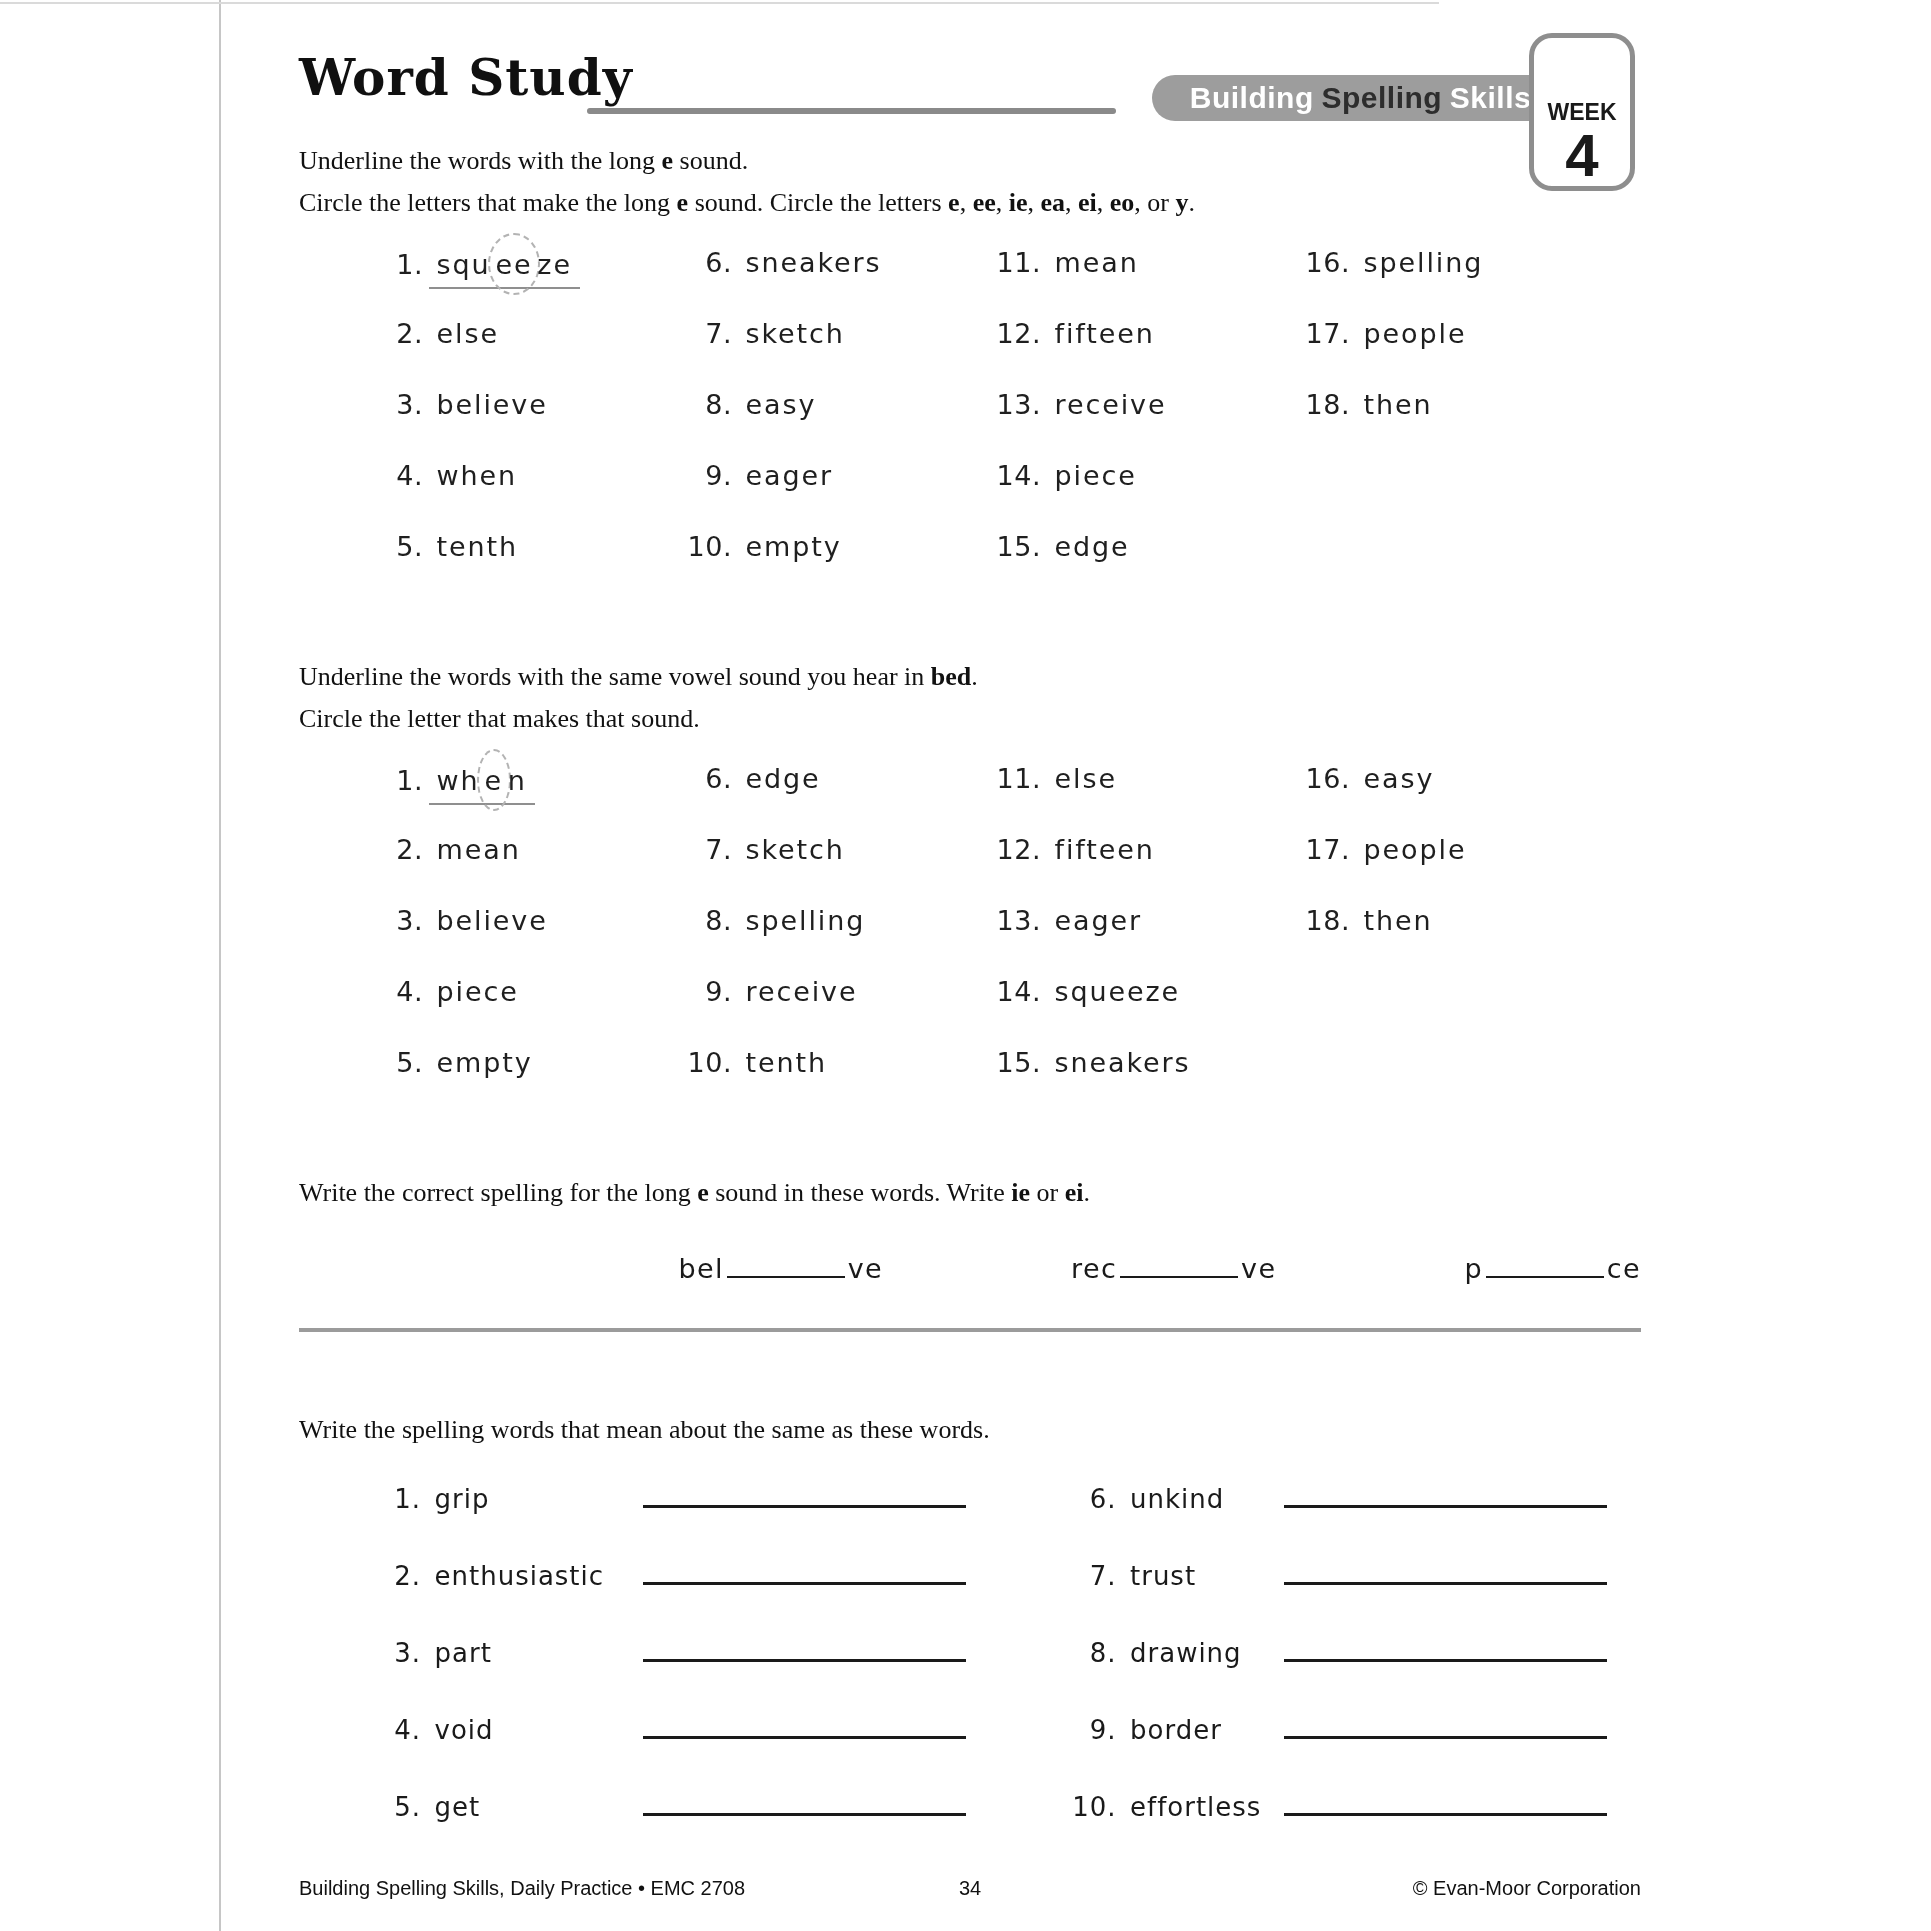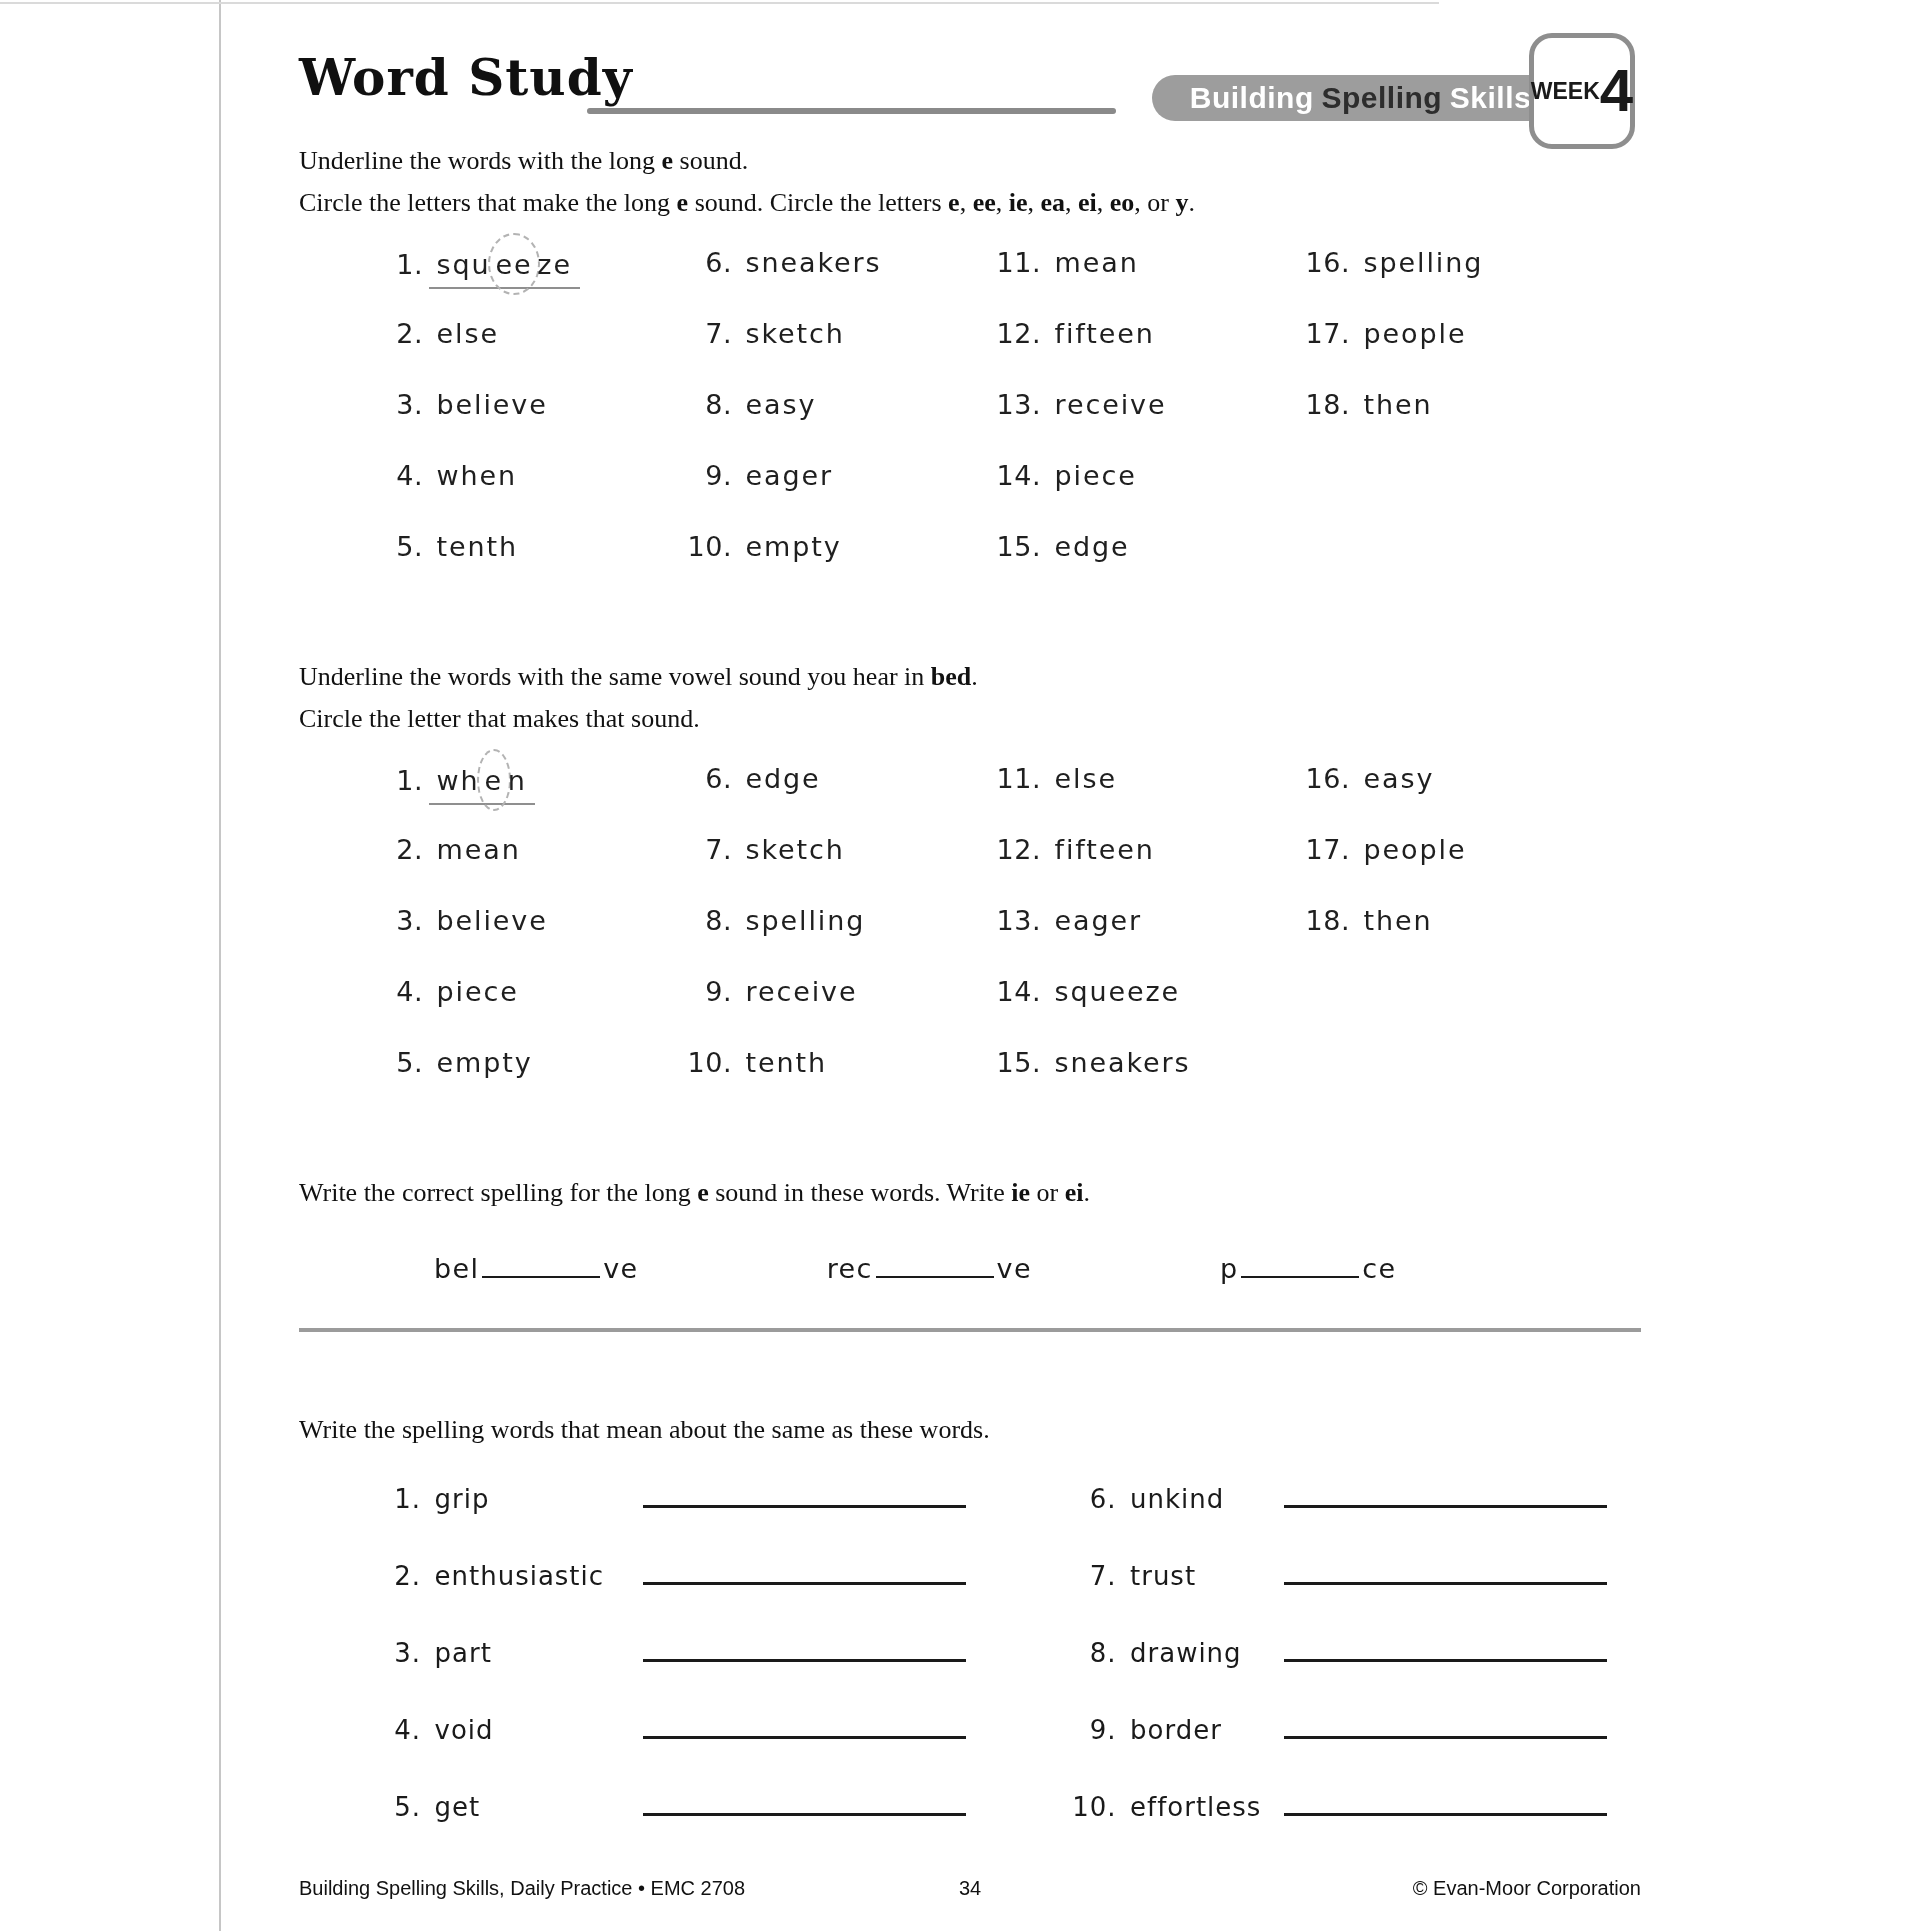--- a/index.html
+++ b/index.html
@@ -29,24 +29,24 @@
   }
   .bss-badge {
     position:absolute; left:1152px; top:75px; width:417px; height:46px;
     background:var(--badge-gray, #9d9d9d); border-radius:29px;
     display:flex; align-items:center; justify-content:center; gap:7.7px;
     font-weight:bold; font-size:30px; letter-spacing:0.5px;
   }
   .bw { color:#ffffff; }
   .bd { color:#2d2d2d; }
   .week-box {
-    position:absolute; left:1529px; top:33px; width:106px; height:116px;
+    position:absolute; left:1529px; top:33px; width:106px; height:158px;
     background:#ffffff; border:5.8px solid var(--week-border, #8e8e8e);
     border-radius:23px; z-index:2;
-    display:flex; flex-direction:row; align-items:center; justify-content:center;
+    display:flex; flex-direction:column; align-items:center; justify-content:flex-end;
   }
   .week-label { font-weight:bold; font-size:23px; }
   .week-number { font-weight:bold; font-size:60px; line-height:1; }
 
   
   .flow { padding:0 290px 0 299px; }
   .instr {
     font-family:"Liberation Serif", serif;
     font-size:26px; line-height:42px; color:#111111;
   }
@@ -74,21 +74,21 @@
   .circle {
     display:inline-block;
     border:2.9px dashed var(--circle-gray, #b3b3b3);
     border-radius:50%;
     padding:13.5px 5.8px; margin:-13.5px -2.9px;
   }
 
   
   .fillins {
     margin:39px 0 0 135px; display:flex; gap:188px;
-    font-family:"DejaVu Sans", sans-serif; font-size:27px; letter-spacing:1.4px;
+    font-family:"DejaVu Sans", sans-serif; font-size:27px; letter-spacing:1.4px;justify-content:flex-end;
   }
   .blank { display:inline-block; border-bottom:2.9px solid var(--blank-black, #1a1a1a); }
   .blank.small { width:118px; margin:0 2.9px; }
   .blank.long { width:323px; border-bottom-width:3.9px; }
 
   .divider { margin-top:44px; height:4.8px; background:var(--divider-gray, #9b9b9b); }
 
   
   .synlist {
     margin:33px 0 0 68px; display:flex; gap:97px;

